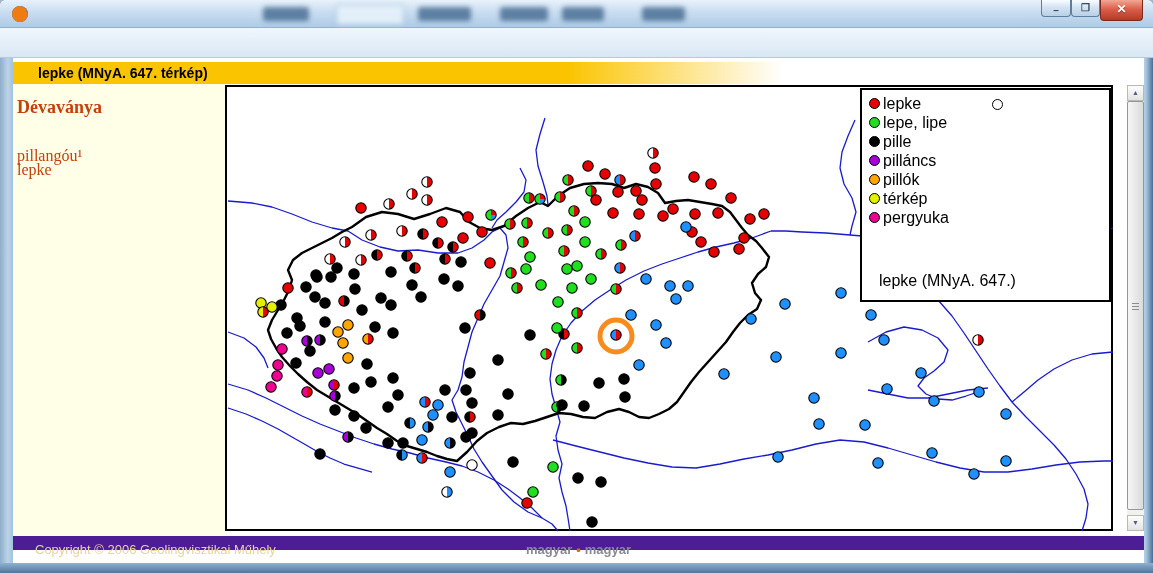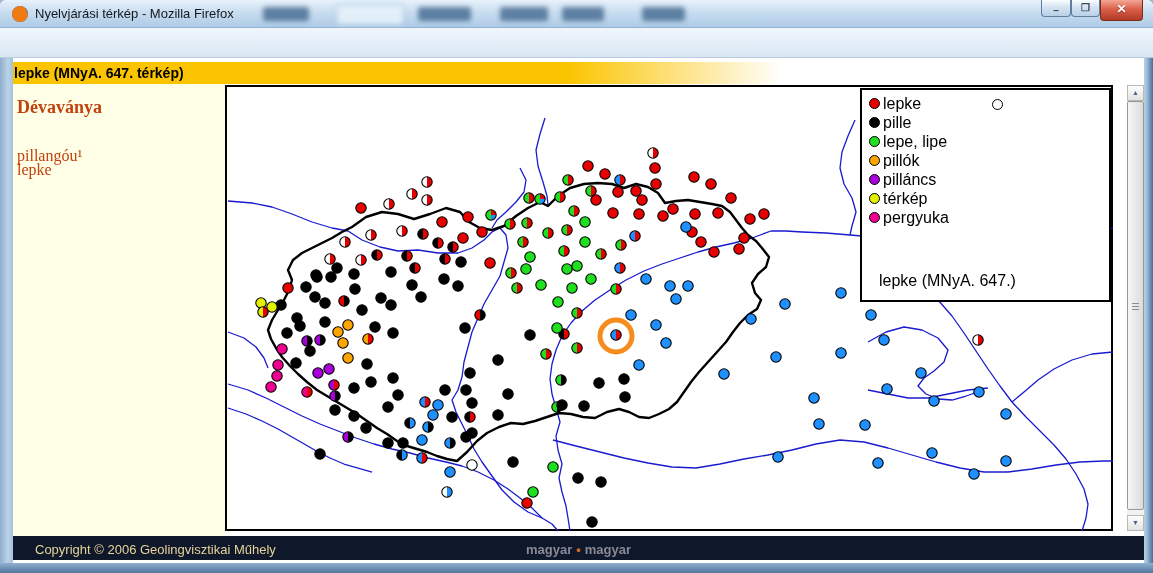--- a/index.html
+++ b/index.html
@@ -30,21 +30,21 @@
   .star{position:absolute;right:8px;top:1px;}
   
   .brd{position:absolute;}
   .brd.l{left:0;top:58px;width:13px;height:505px;background:linear-gradient(to right,#8FAECB,#BBD3E8 60%,#A3C2DD);}
   .brd.r{left:1144px;top:58px;width:9px;height:505px;background:linear-gradient(to left,#4A6E94,#9FC0DC 70%,#B7D1E7);}
   .brd.b{left:0;top:563px;width:1153px;height:10px;background:linear-gradient(#8FB0D0,#51769C);}
   
   .content{position:absolute;left:13px;top:58px;width:1131px;height:505px;background:#fff;}
   .topbar{position:absolute;left:13px;top:62px;width:770px;height:22px;
     background:linear-gradient(to right,#FBC400 0%,#FBC400 72%,rgba(251,196,0,0) 100%);
-    font-size:14px;font-weight:bold;color:#000;line-height:22px;padding-left:1px;box-sizing:border-box;}
+    font-size:14px;font-weight:bold;color:#000;line-height:22px;padding-left:25px;box-sizing:border-box;}
   .sidebar{position:absolute;left:13px;top:84px;width:212px;height:452px;background:#FFFFE8;
     font-family:"Liberation Serif","DejaVu Serif",serif;color:#c2410c;}
   .sb-head{position:absolute;left:4px;top:13px;font-size:18px;font-weight:bold;}
   .sb-e1{position:absolute;left:4px;top:63px;font-size:16px;}
   .sb-e2{position:absolute;left:4px;top:77px;font-size:16px;}
   
   #mapsvg{position:absolute;left:225px;top:85px;}
   .legend{position:absolute;left:860px;top:88px;width:251px;height:214px;background:#fff;
     border:2px solid #000;box-sizing:border-box;}
   .lrow{display:flex;align-items:center;height:19px;padding-left:7px;}
@@ -55,38 +55,37 @@
     border:1px solid #000;background:#fff;box-sizing:border-box;}
   .ltitle{position:absolute;left:17px;bottom:10px;font-size:16px;color:#000;}
   
   .sbar{position:absolute;left:1127px;top:85px;width:17px;height:446px;background:#F1F1EF;}
   .sbtn{position:absolute;left:0;width:17px;height:16px;background:linear-gradient(#FDFDFD,#E3E3E1);
     border:1px solid #B9B9B2;box-sizing:border-box;text-align:center;font-size:7px;color:#4D6185;line-height:14px;}
   .sthumb{position:absolute;left:0px;top:16px;width:17px;height:409px;box-sizing:border-box;
     background:linear-gradient(to right,#F6F6F6,#DBDBDB);border:1px solid #979797;border-radius:2px;}
   .grip{position:absolute;left:4px;top:50%;width:7px;height:1px;background:#8C8C8C;box-shadow:0 3px 0 #8C8C8C,0 -3px 0 #8C8C8C;}
   
-  .footer{position:absolute;left:13px;top:536px;width:1131px;height:24px;background:#0f172a;}
+  .footer{position:absolute;left:13px;top:536px;width:1131px;height:14px;background:#4c1d95;}
   .copy{position:absolute;left:22px;top:0;height:27px;line-height:27px;font-size:13px;color:#E7D49B;}
   .flinks{position:absolute;left:0;top:0;width:100%;height:27px;line-height:27px;text-align:center;
     font-size:13px;font-weight:bold;color:#8A8A97;}
   .flinks .sep{color:#D2691E;padding:0 4px;}
   .flinks a{color:#8A8A97;text-decoration:none;}
 </style>
 </head>
 <body>
 
 <div id="win">
 
   <div class="titlebar">
     <svg class="fxicon" width="18" height="18" viewBox="0 0 18 18">
       <circle cx="9" cy="9" r="8" fill="#2E6FB0"></circle>
       <path d="M9 1 A8 8 0 1 0 17 9 C15 7 14.5 4.5 15.5 3 C13 4 11.5 3.5 11 2 C10.5 3.5 8.5 4 7 3.5 C8.5 5.5 7 7.5 5 7.5 C7 9 6.5 12 4 12.5 C7 14 11 13 12 10 C13.5 11.5 13 14.5 11 16 C15 15 17 11 16 7.5 C15.5 4 13 1.5 9 1 Z" fill="#F07B12"></path>
     </svg>
-    <span class="wtitle">Nyelvjárási térkép - Mozilla Firefox</span>
 
     <div class="blob dark" style="left:263px;top:7px;width:46px;height:14px;"></div>
     <div class="blob lite" style="left:336px;top:4px;width:66px;height:19px;"></div>
     <div class="blob dark" style="left:418px;top:7px;width:53px;height:14px;"></div>
     <div class="blob dark" style="left:500px;top:7px;width:48px;height:14px;"></div>
     <div class="blob dark" style="left:562px;top:7px;width:42px;height:14px;"></div>
     <div class="blob dark" style="left:642px;top:7px;width:43px;height:14px;"></div>
     <div class="wbtn" style="left:1041px;width:30px;height:17px;">
       <div class="glyph" style="line-height:22px;">–</div>
       </div>
@@ -649,34 +648,34 @@
       <circle cx="616" cy="336" r="16" fill="none" stroke="#F78C1E" stroke-width="5"></circle>
     </svg>
 
   <div class="legend">
     <div id="legend-items">
         <div class="lrow">
           <span class="ldot" style="background: rgb(230, 0, 0);"></span>
           <span class="llabel">lepke</span>
         </div>
         <div class="lrow">
+          <span class="ldot" style="background: rgb(31, 223, 31);"></span>
+          <span class="llabel">lepe, lipe</span>
+        </div>
+        <div class="lrow">
           <span class="ldot" style="background: rgb(0, 0, 0);"></span>
           <span class="llabel">pille</span>
         </div>
         <div class="lrow">
-          <span class="ldot" style="background: rgb(31, 223, 31);"></span>
-          <span class="llabel">lepe, lipe</span>
+          <span class="ldot" style="background: rgb(168, 0, 216);"></span>
+          <span class="llabel">pilláncs</span>
         </div>
         <div class="lrow">
           <span class="ldot" style="background: rgb(255, 165, 0);"></span>
           <span class="llabel">pillók</span>
-        </div>
-        <div class="lrow">
-          <span class="ldot" style="background: rgb(168, 0, 216);"></span>
-          <span class="llabel">pilláncs</span>
         </div>
         <div class="lrow">
           <span class="ldot" style="background: rgb(228, 240, 0);"></span>
           <span class="llabel">térkép</span>
         </div>
         <div class="lrow">
           <span class="ldot" style="background: rgb(240, 0, 144);"></span>
           <span class="llabel">pergyuka</span>
         </div>
       </div>

